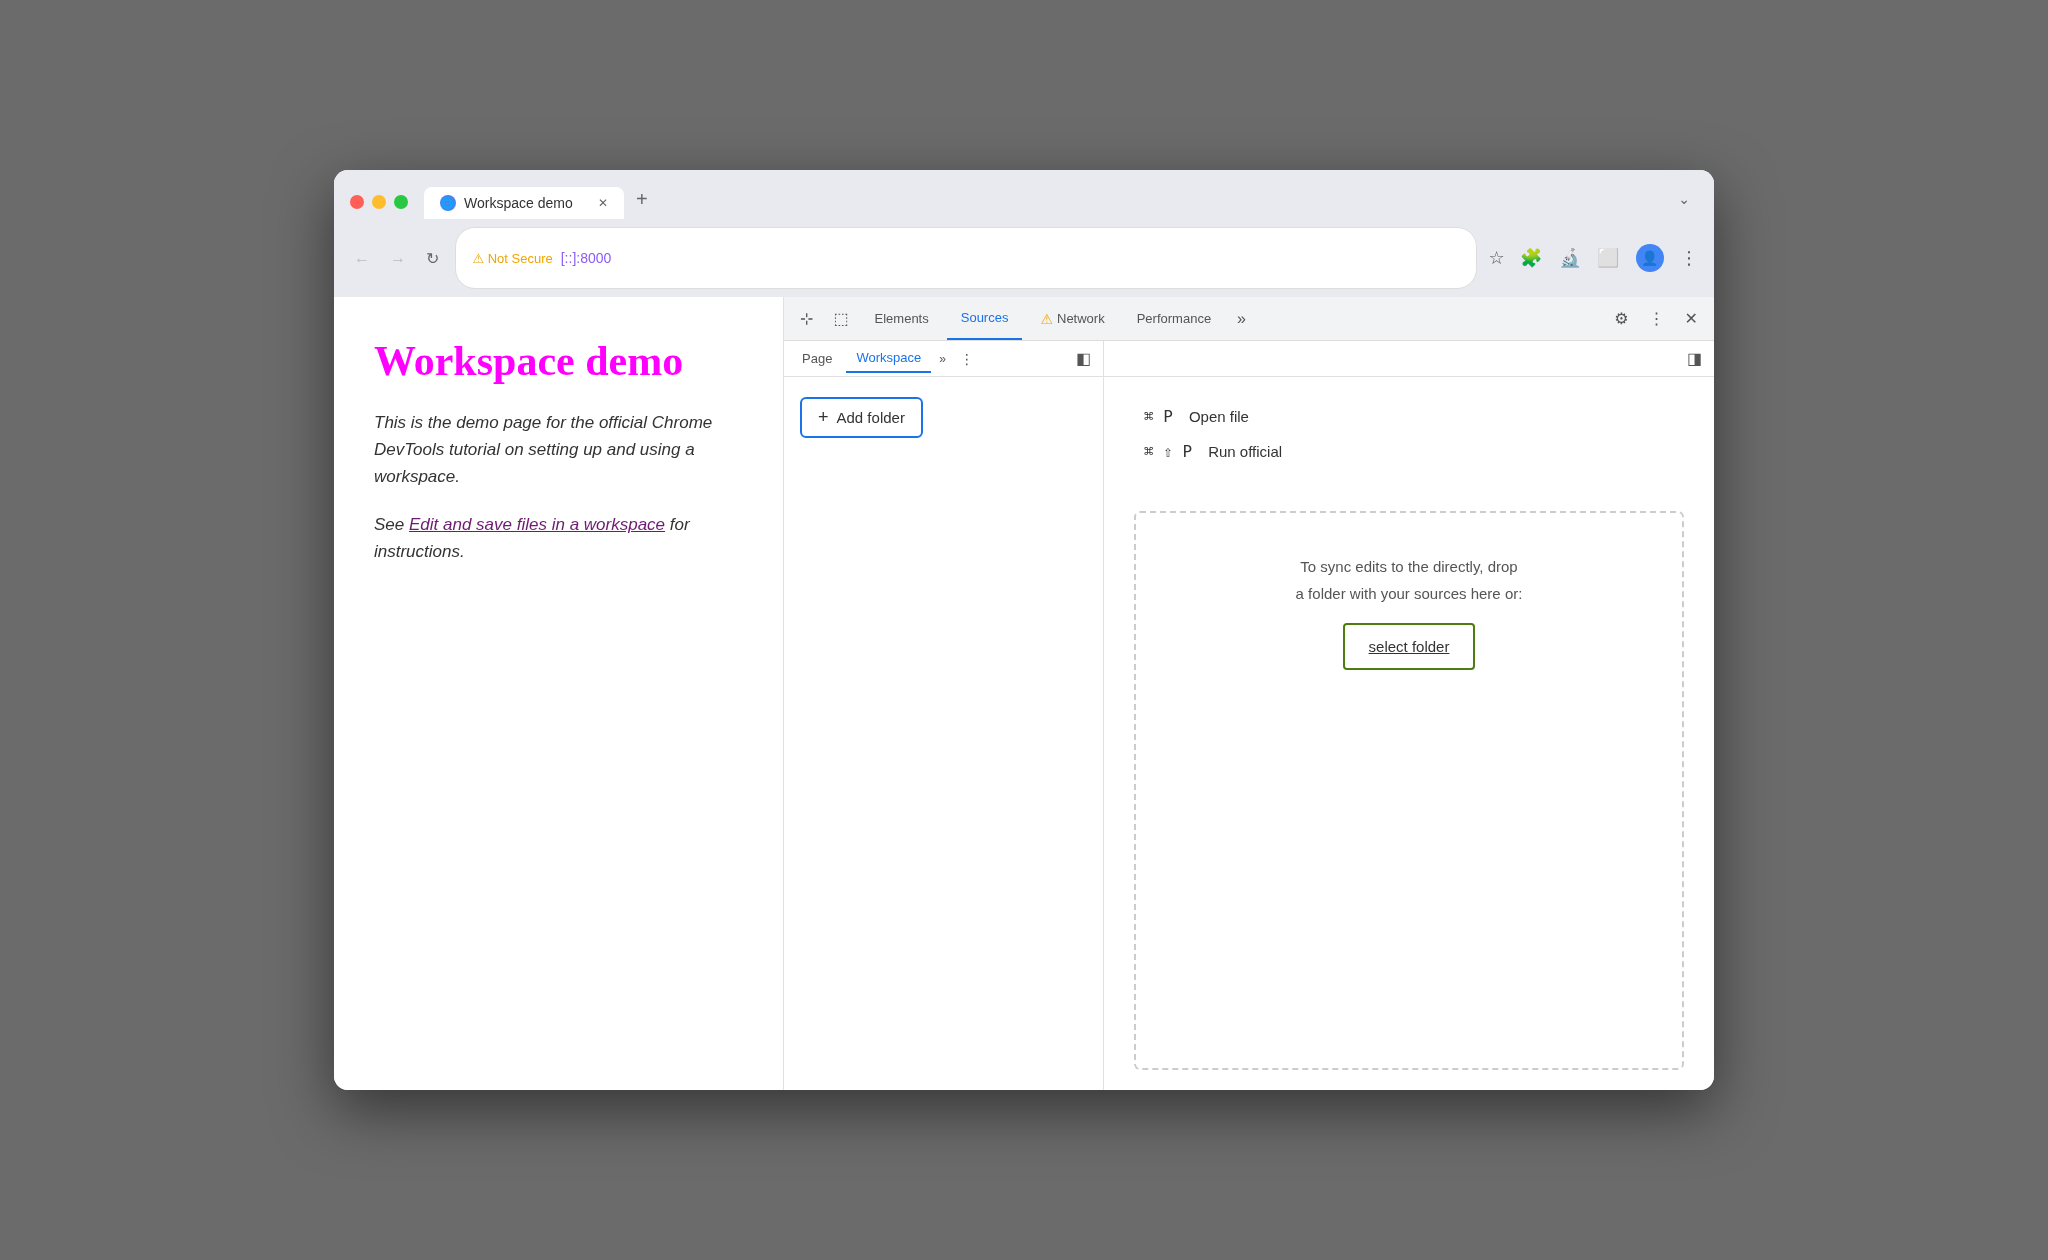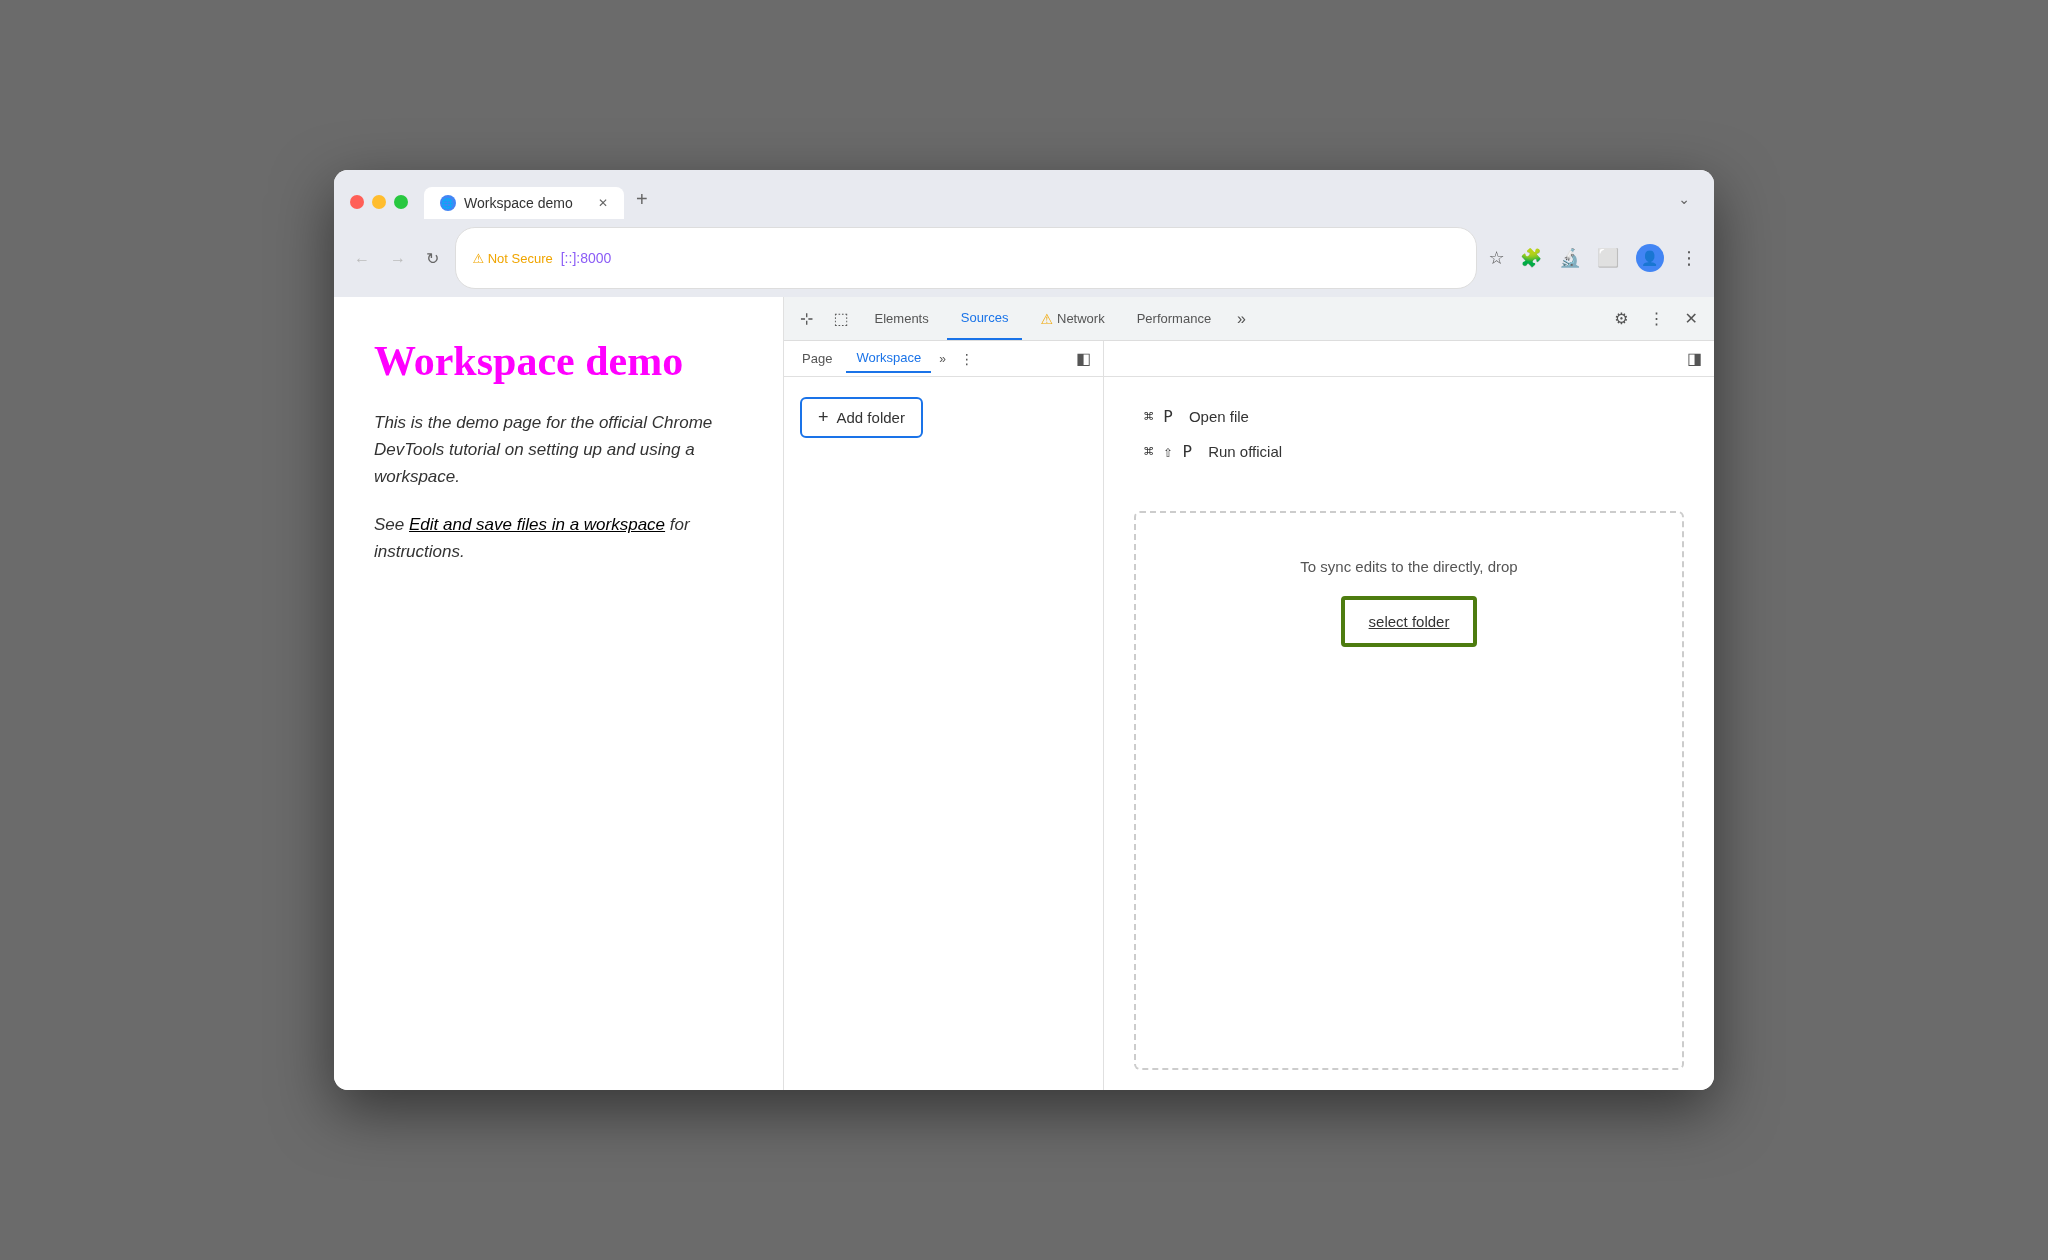--- a/index.html
+++ b/index.html
@@ -167,21 +167,21 @@
       font-family: Georgia, serif;
     }
     .page-body {
       font-size: 17px;
       color: #333;
       line-height: 1.6;
       margin-bottom: 20px;
       font-style: italic;
     }
     .page-link {
-      color: #000000;
+      color: #701a75;
       text-decoration: underline;
     }
     
     .devtools {
       flex: 1;
       background: #fff;
       display: flex;
       flex-direction: column;
     }
     
@@ -374,21 +374,21 @@
       border-radius: 6px;
       padding: 40px;
       text-align: center;
       color: #555;
       font-size: 15px;
       line-height: 1.8;
       flex: 1;
     }
     .select-folder-btn {
       display: inline-block;
-      border: 4px solid #4d7c0f;
+      border: 2px solid #4d7c0f;
       border-radius: 4px;
       padding: 8px 24px;
       color: #333;
       font-size: 15px;
       cursor: pointer;
       margin-top: 16px;
       text-decoration: underline;
     }
   </style>
 </head>
@@ -496,20 +496,21 @@
                 <span>Open file</span>
               </div>
               <div class="shortcut-row">
                 <span class="shortcut-key">⌘ ⇧ P</span>
                 <span>Run official</span>
               </div>
             </div>
 
             <div class="drop-zone">
               <div>To sync edits to the directly, drop</div>
+              <div>a folder with your sources here or:</div>
               <div>
                 <span class="select-folder-btn">select folder</span>
               </div>
             </div>
           </div>
         </div>
       </div>
     </div>
   </div>
 </div>

